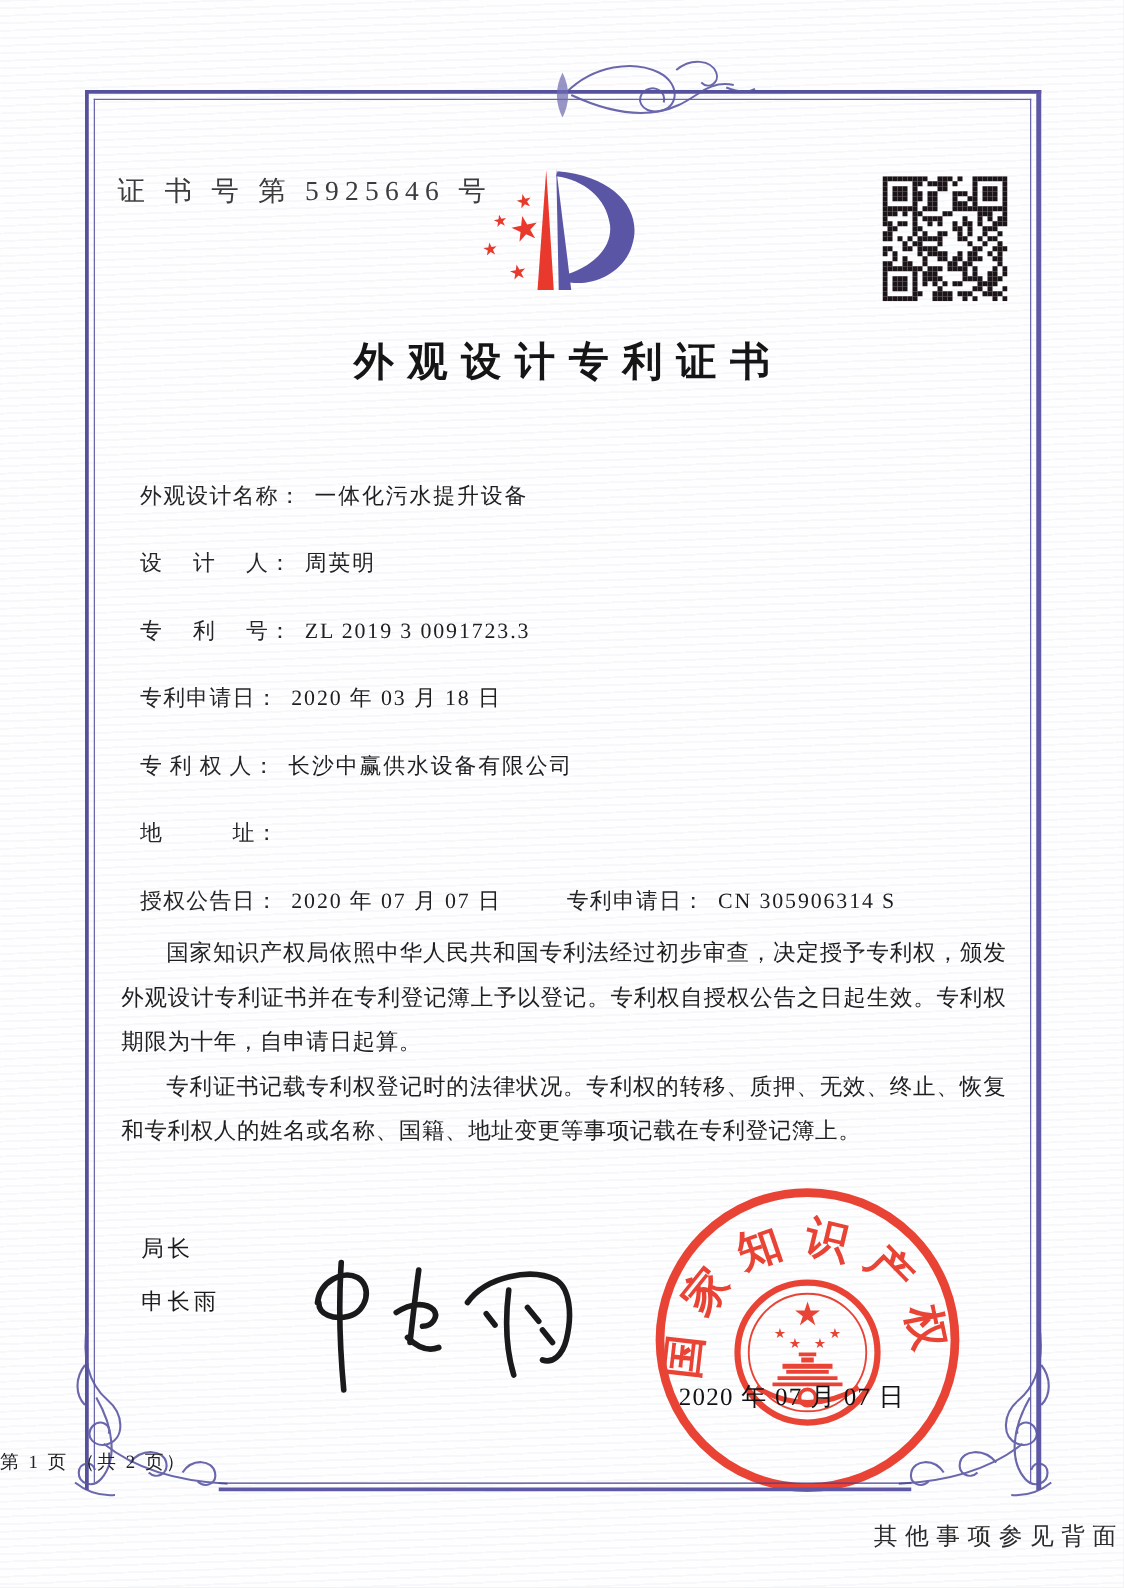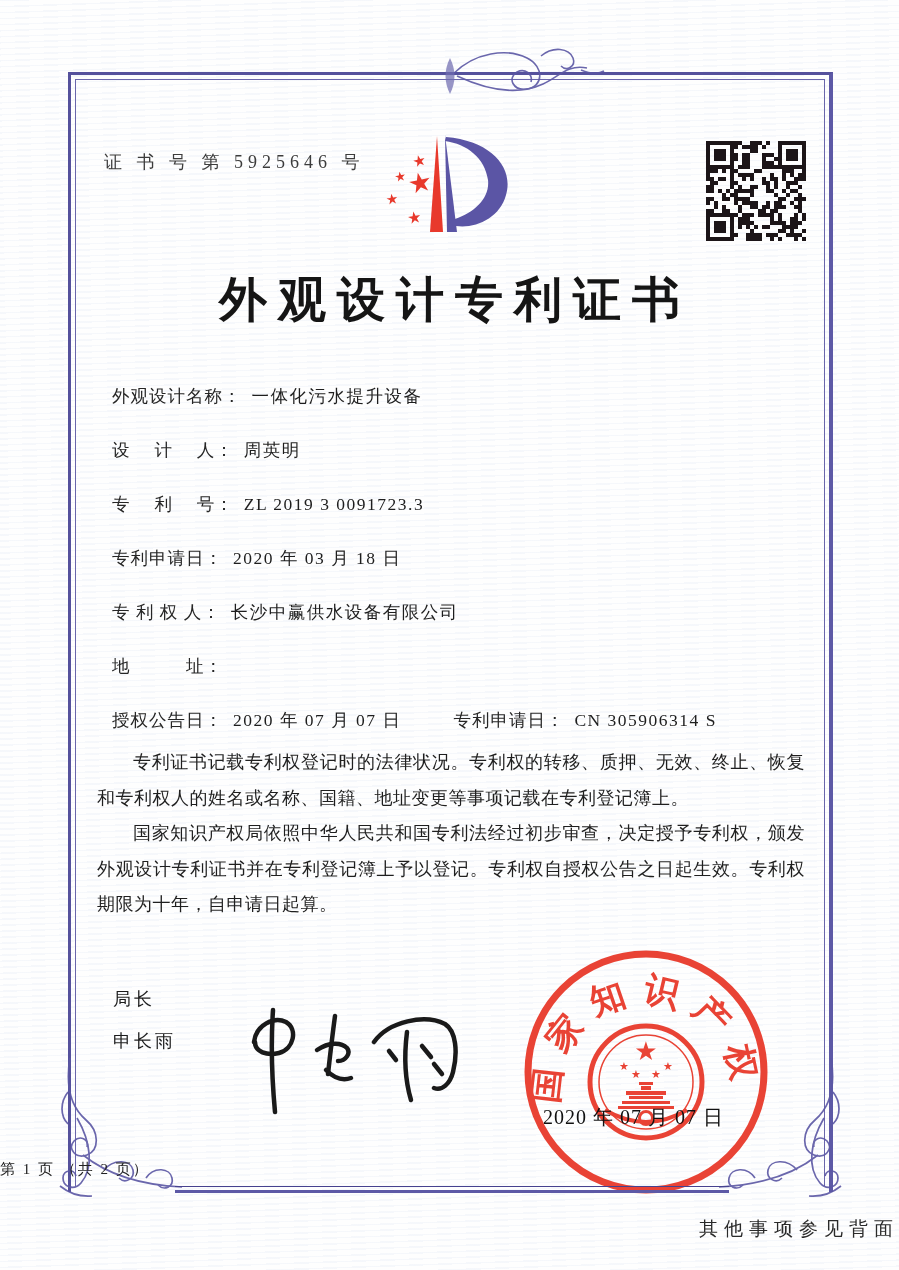--- a/index.html
+++ b/index.html
@@ -24,26 +24,26 @@
   }
   .bottom-rule{
     position:absolute;left:175px;right:170px;top:1186px;height:3px;
     border-top:1.5px solid #46428f;border-bottom:3px solid #5d59a6;
   }
   .ornament-top{position:absolute;left:295px;top:44px;width:310px;height:62px;}
   .ornament-corner{position:absolute;width:145px;height:145px;}
   .ornament-corner.left{left:46px;top:1058px;}
   .ornament-corner.right{right:44px;top:1058px;transform:scaleX(-1);}
   
-  .cert-no{position:absolute;left:94px;top:150px;font-size:18px;letter-spacing:5px;color:#3c3c3c;margin-left:10px;}
+  .cert-no{position:absolute;left:94px;top:138px;font-size:22px;letter-spacing:5px;color:#3c3c3c;}
   .logo{position:absolute;left:362px;top:128px;width:180px;height:122px;}
   .qr{position:absolute;left:706px;top:141px;width:100px;height:100px;}
   .title{
     position:absolute;left:0;right:0;top:268px;margin:0;text-align:center;
-    font-size:48px;font-weight:600;letter-spacing:11px;text-indent:11px;color:#151515;
+    font-size:32px;font-weight:600;letter-spacing:11px;text-indent:11px;color:#151515;
   }
   
   .fields{position:absolute;left:112px;top:383px;width:720px;}
   .field-row{display:flex;align-items:center;font-size:17.5px;line-height:27px;margin-bottom:27px;white-space:nowrap;}
   .field-label{letter-spacing:1px;color:#262626;flex:0 0 auto;}
   .field-value{letter-spacing:1.5px;color:#1e1e1e;margin-left:10px;}
   .field-label.second{margin-left:52px;}
   
   .paragraphs{position:absolute;left:97px;top:745px;width:708px;font-size:18px;line-height:35.5px;
     text-align:justify;color:#1f1f1f;letter-spacing:0.5px;}
@@ -465,22 +465,22 @@
     </div>
     <div class="field-row">
       <span class="field-label">授权公告日：</span>
       <span class="field-value">2020 年 07 月 07 日</span>
       <span class="field-label second">专利申请日：</span>
       <span class="field-value">CN 305906314 S</span>
     </div>
   </div>
 
   <div class="paragraphs">
+    <p>国家知识产权局依照中华人民共和国专利法经过初步审查，决定授予专利权，颁发外观设计专利证书并在专利登记簿上予以登记。专利权自授权公告之日起生效。专利权期限为十年，自申请日起算。</p>
     <p>专利证书记载专利权登记时的法律状况。专利权的转移、质押、无效、终止、恢复和专利权人的姓名或名称、国籍、地址变更等事项记载在专利登记簿上。</p>
-    <p>国家知识产权局依照中华人民共和国专利法经过初步审查，决定授予专利权，颁发外观设计专利证书并在专利登记簿上予以登记。专利权自授权公告之日起生效。专利权期限为十年，自申请日起算。</p>
   </div>
 
   <div class="signatory">
     <div>局长</div>
     <div>申长雨</div>
   </div>
 
   <svg class="signature" viewBox="0 0 232 118">
     <g stroke="#1a1a1a" stroke-width="4.5" fill="none" stroke-linecap="round" stroke-linejoin="round">
       <path d="M16,44 C18,27 36,18 48,24 C60,31 56,51 41,55 C29,58 17,54 17,44"></path>

